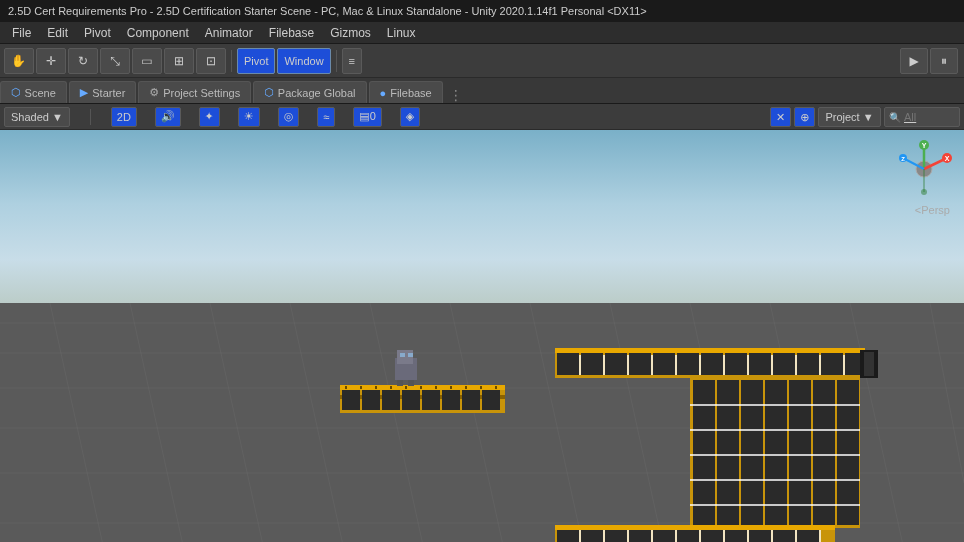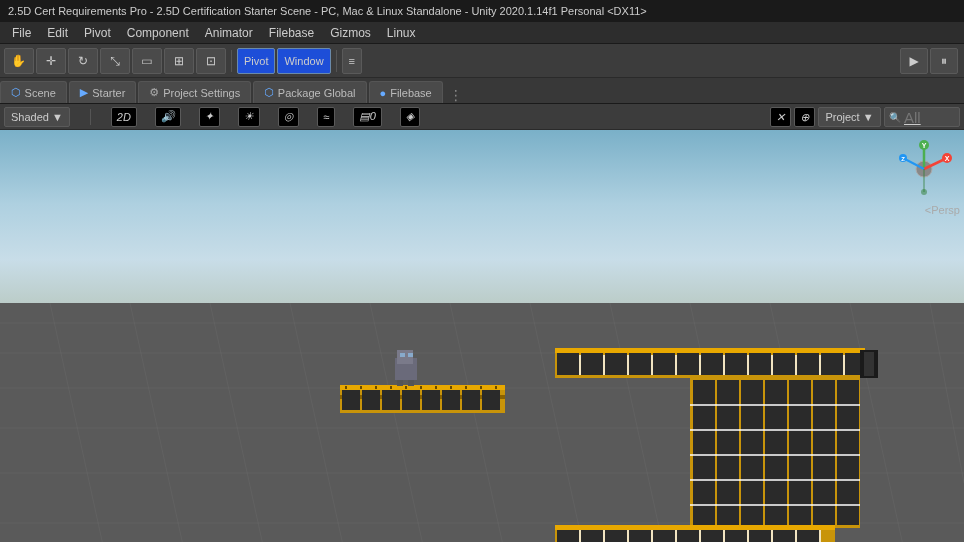--- a/index.html
+++ b/index.html
@@ -129,31 +129,30 @@
       padding: 2px 6px;
       font-size: 11px;
       cursor: pointer;
       display: flex;
       align-items: center;
       gap: 3px;
       height: 20px;
       border-radius: 2px;
     }
     .scene-btn {
-      background: #000000;
+      background: #1d4ed8;
       border: 1px solid #5a5a5a;
       color: #ccc;
       padding: 2px 5px;
       font-size: 11px;
       cursor: pointer;
       height: 20px;
       display: flex;
       align-items: center;
       border-radius: 2px;
-      font-style: italic;
     }
     .scene-separator {
       width: 1px;
       height: 16px;
       background: #555;
       margin: 0 2px;
     }
 
     
     #sky {
@@ -188,21 +187,21 @@
       width: 60px;
       height: 70px;
       display: flex;
       flex-direction: column;
       align-items: center;
     }
 
     
     #persp-label {
       position: absolute;
-      right: 4px;
+      right: 14px;
       top: 74px;
       color: #aaa;
       font-size: 11px;
     }
 
     
     #play-controls {
       position: absolute;
       top: 0;
       right: 0;
@@ -363,21 +362,21 @@
       </button>
       <button class="scene-btn">
         <span>⊕</span>
       </button>
       <div class="scene-dropdown">
         <span>Project</span>
         <span>▼</span>
       </div>
       <div class="search-bar" style="display:flex;align-items:center;background:#4a4a4a;border:1px solid #5a5a5a;padding:1px 5px;gap:2px;height:20px;border-radius:2px;">
         <span style="font-size:10px;color:#aaa;">🔍</span>
-        <input type="text" placeholder="All" style="background: transparent; border: none; color: rgb(204, 204, 204); font-size: 15px; outline: none; width: 50px; text-decoration: underline;">
+        <input type="text" placeholder="All" style="background: transparent; border: none; color: rgb(204, 204, 204); font-size: 11px; outline: none; width: 50px; text-decoration: underline;">
       </div>
     </div>
   </div>
 
   <div id="scene-container">
 
     <div id="sky"></div>
 
     <div id="ground">
 

